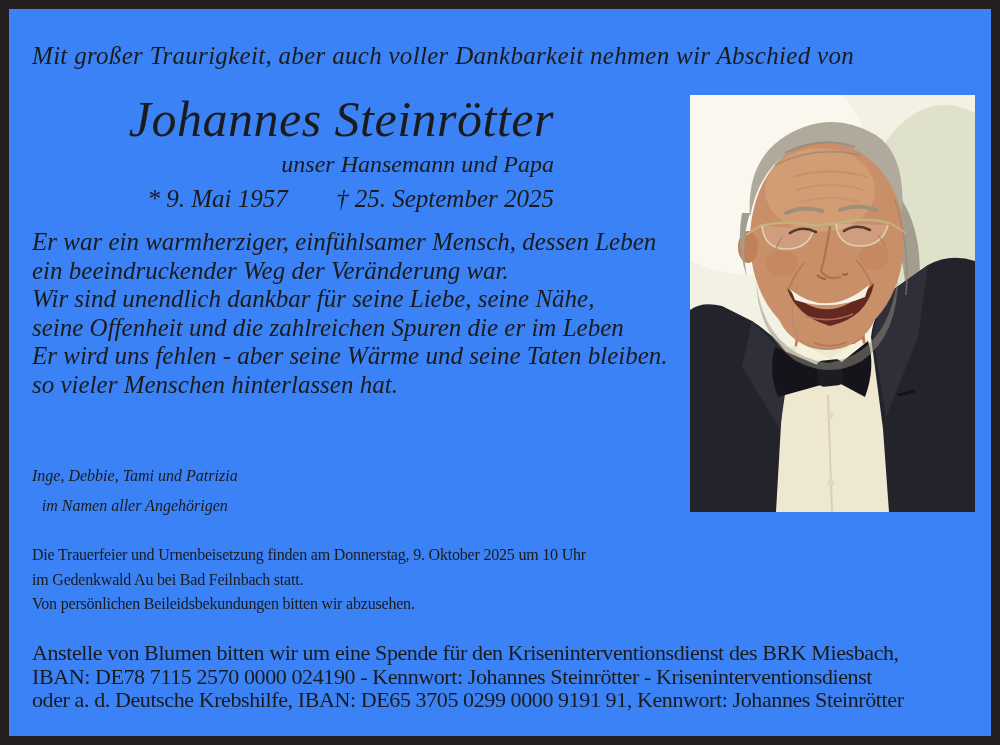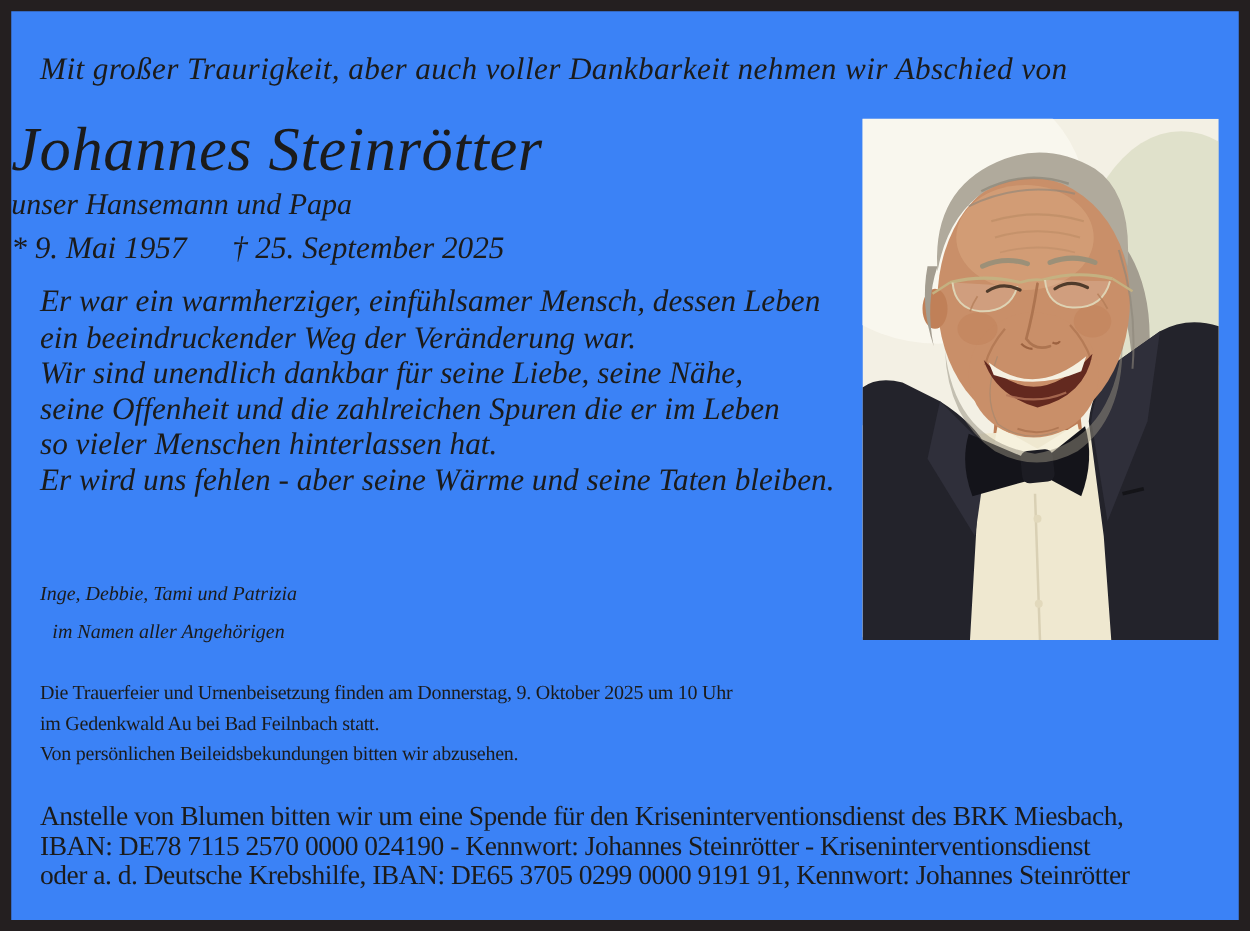--- a/index.html
+++ b/index.html
@@ -25,40 +25,40 @@
     font-style: italic;
     font-size: 25px;
     letter-spacing: 0.3px;
     white-space: nowrap;
   }
   .header-block {
     position: absolute;
     left: 0;
     top: 82px;
     width: 545px;
-    text-align: left;
+    text-align: right;
     font-style: italic;
   }
   .deceased-name {
     font-size: 50px;
     line-height: 56px;
     letter-spacing: 0.5px;
     white-space: nowrap;
   }
   .relation-line {
     font-size: 24px;
     margin-top: 4px;
     white-space: nowrap;
   }
   .dates-line {
     font-size: 25px;
     margin-top: 7px;
     white-space: nowrap;
   }
-  .dates-line .death-date { margin-left: 30px; }
+  .dates-line .death-date { margin-left: 42px; }
   .eulogy-block {
     position: absolute;
     left: 23px;
     top: 219px;
     font-style: italic;
     font-size: 25px;
     line-height: 28.5px;
     white-space: nowrap;
   }
   .closing-line {
@@ -120,22 +120,22 @@
       <span class="birth-date">* 9. Mai 1957</span>
       <span class="death-date">† 25. September 2025</span>
     </div>
   </div>
 
   <div class="eulogy-block">
     <div>Er war ein warmherziger, einfühlsamer Mensch, dessen Leben</div>
     <div>ein beeindruckender Weg der Veränderung war.</div>
     <div>Wir sind unendlich dankbar für seine Liebe, seine Nähe,</div>
     <div>seine Offenheit und die zahlreichen Spuren die er im Leben</div>
+    <div>Er wird uns fehlen - aber seine Wärme und seine Taten bleiben.</div>
     <div>so vieler Menschen hinterlassen hat.</div>
-    <div>Er wird uns fehlen - aber seine Wärme und seine Taten bleiben.</div>
   </div>
 
 
   <div class="family-block">
     <div>Inge, Debbie, Tami und Patrizia</div>
     <div>im Namen aller Angehörigen</div>
   </div>
 
   <div class="service-block">
     <div>Die Trauerfeier und Urnenbeisetzung finden am Donnerstag, 9. Oktober 2025 um 10 Uhr</div>

